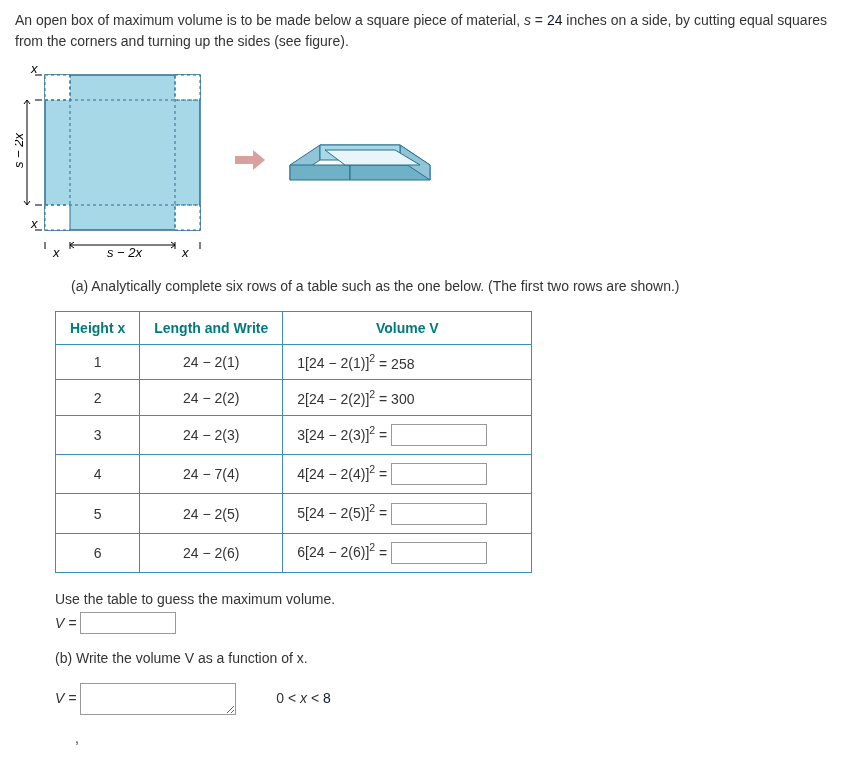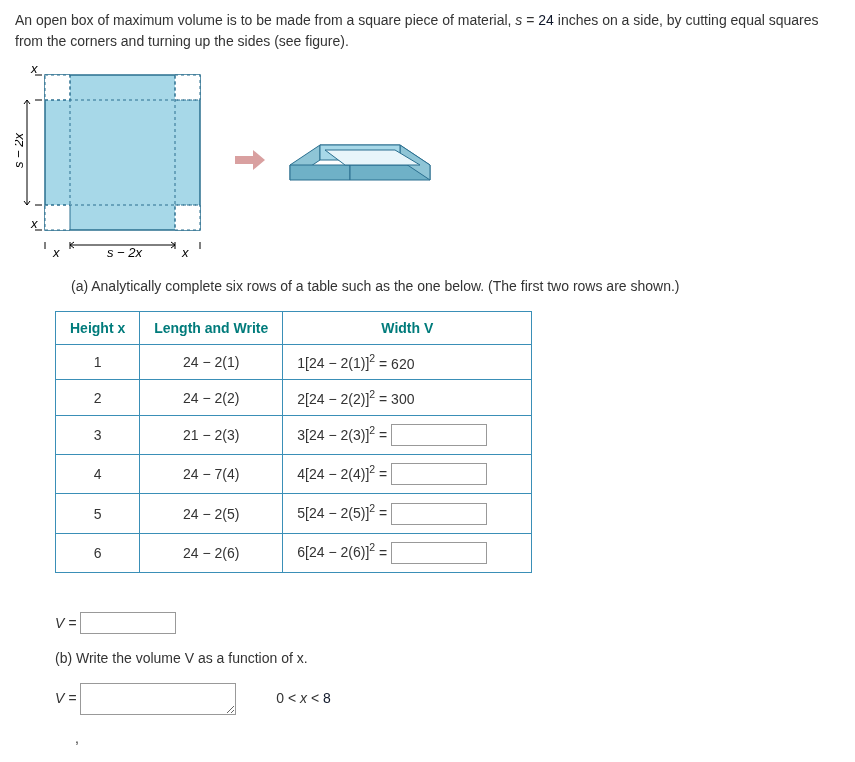--- a/index.html
+++ b/index.html
@@ -55,21 +55,21 @@
     }
     .section { margin: 12px 0 12px 40px; line-height: 1.7; }
     .ital { font-style: italic; }
     sup { font-size: 0.75em; }
     .arrow-svg { flex-shrink: 0; }
   </style>
 </head>
 <body>
 
 <div class="problem-text">
-  <span>An open box of maximum volume is to be made from a square piece of material, </span><span class="ital">s</span><span> = </span><span class="red">24</span><span> inches on a side, by cutting equal squares from the corners and turning up the sides (see figure).</span>
+  <span>An open box of maximum volume is to be made below a square piece of material, </span><span class="ital">s</span><span> = </span><span class="red">24</span><span> inches on a side, by cutting equal squares from the corners and turning up the sides (see figure).</span>
 </div>
 
 <div class="figures">
   <svg width="200" height="200" viewBox="0 0 200 200">
     <rect x="30" y="15" width="155" height="155" fill="#a7d8e8" stroke="#2a6f8f" stroke-width="1.5"></rect>
     <rect x="30" y="15" width="25" height="25" fill="#fff" stroke="#2a6f8f" stroke-dasharray="3,3"></rect>
     <rect x="160" y="15" width="25" height="25" fill="#fff" stroke="#2a6f8f" stroke-dasharray="3,3"></rect>
     <rect x="30" y="145" width="25" height="25" fill="#fff" stroke="#2a6f8f" stroke-dasharray="3,3"></rect>
     <rect x="160" y="145" width="25" height="25" fill="#fff" stroke="#2a6f8f" stroke-dasharray="3,3"></rect>
     <line x1="55" y1="15" x2="55" y2="170" stroke="#2a6f8f" stroke-dasharray="3,3"></line>
@@ -115,37 +115,37 @@
   </svg>
 </div>
 
 <div class="section" style="margin-left:56px">(a) Analytically complete six rows of a table such as the one below. (The first two rows are shown.)</div>
 
 <table class="vol-table">
   <thead>
     <tr>
       <th><span>Height x</span></th>
       <th><span>Length and Write</span></th>
-      <th><span>Width V</span></th>
+      <th><span>Volume V</span></th>
     </tr>
   </thead>
   <tbody id="table-body">
       <tr>
         <td>1</td>
         <td>24 − 2(1)</td>
-        <td class="vcell"><span>1[24 − 2(1)]<sup>2</sup></span><span> = 620</span></td>
+        <td class="vcell"><span>1[24 − 2(1)]<sup>2</sup></span><span> = 258</span></td>
       </tr>
       <tr>
         <td>2</td>
         <td>24 − 2(2)</td>
         <td class="vcell"><span>2[24 − 2(2)]<sup>2</sup></span><span> = 300</span></td>
       </tr>
       <tr>
         <td>3</td>
-        <td>21 − 2(3)</td>
+        <td>24 − 2(3)</td>
         <td class="vcell"><span>3[24 − 2(3)]<sup>2</sup></span><span> = </span><input class="ans-small" type="text" style=""></td>
       </tr>
       <tr>
         <td>4</td>
         <td>24 − 7(4)</td>
         <td class="vcell"><span>4[24 − 2(4)]<sup>2</sup></span><span> = </span><input class="ans-small" type="text" style=""></td>
       </tr>
       <tr>
         <td>5</td>
         <td>24 − 2(5)</td>
@@ -153,21 +153,21 @@
       </tr>
       <tr>
         <td>6</td>
         <td>24 − 2(6)</td>
         <td class="vcell"><span>6[24 − 2(6)]<sup>2</sup></span><span> = </span><input class="ans-small" type="text" style=""></td>
       </tr>
     </tbody>
 </table>
 
 <div class="section">
-  <br>
+  <span>Use the table to guess the maximum volume.</span><br>
   <span class="ital">V = </span><input class="ans-small" type="text" style="">
 </div>
 
 <div class="section">
   <span>(b) Write the volume V as a function of x.</span>
 </div>
 
 <div class="section" style="display:flex;align-items:center;gap:40px">
   <span>
     <span class="ital">V = </span><textarea class="ans-big" style=""></textarea>

